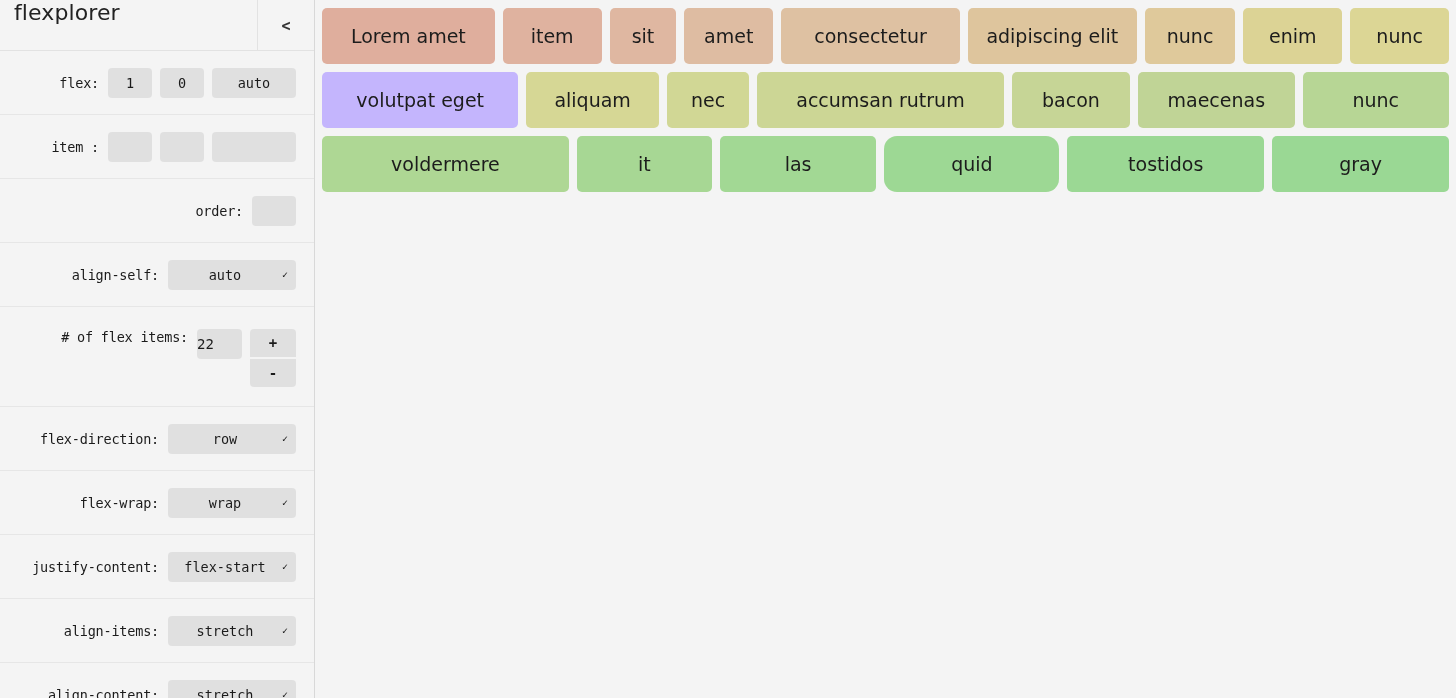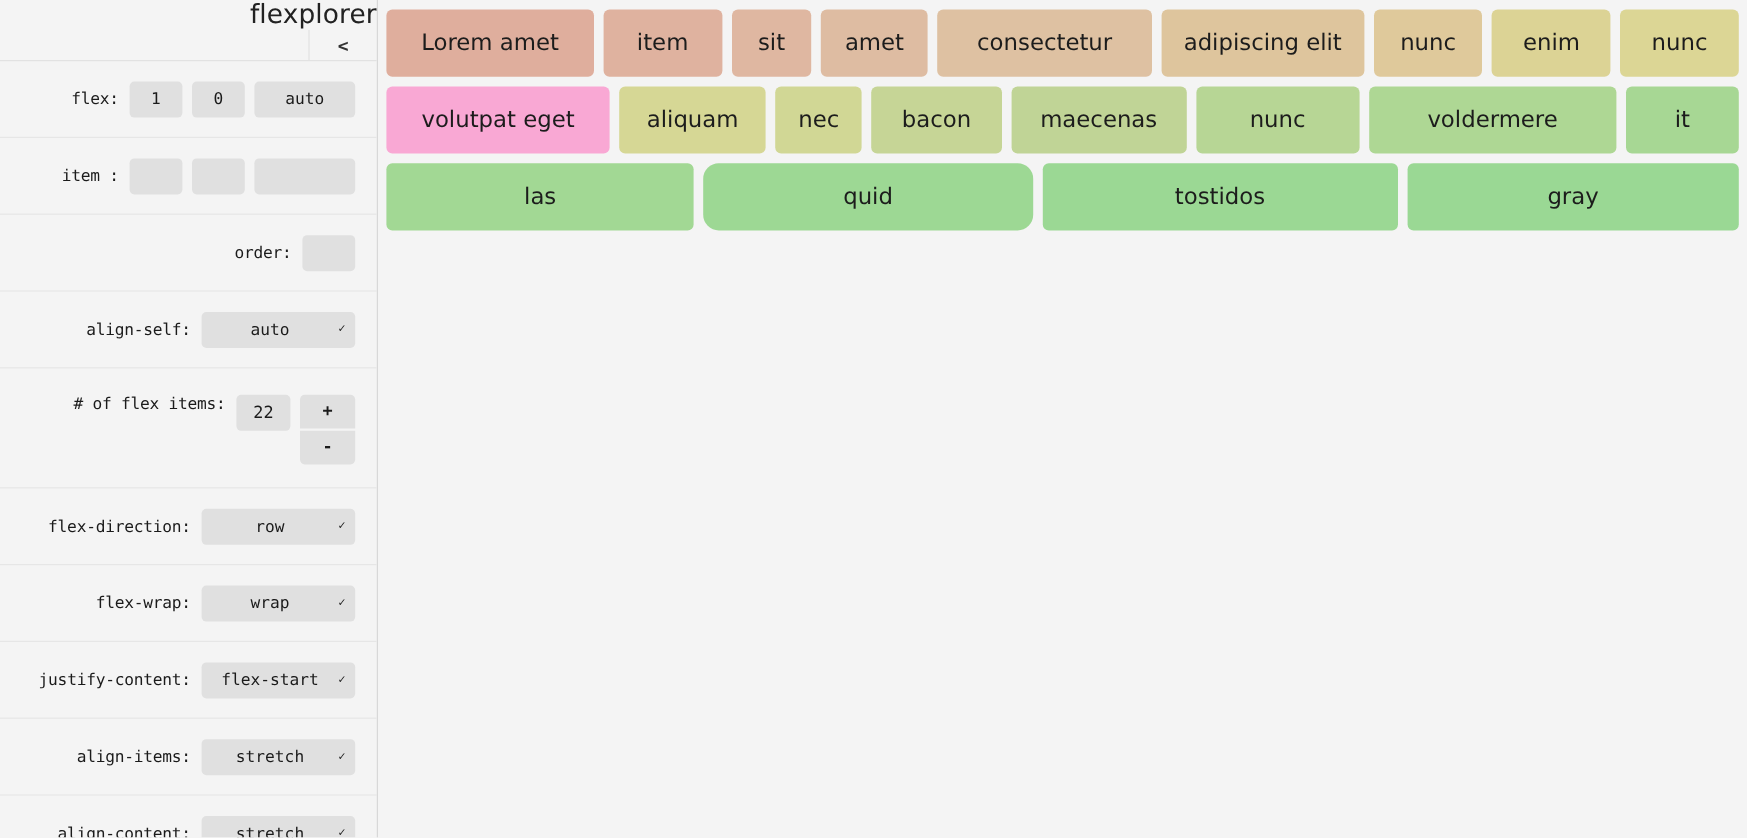--- a/index.html
+++ b/index.html
@@ -25,23 +25,22 @@
     background: #f4f4f4;
     border-right: 1px solid #d8d8d8;
     display: flex;
     flex-direction: column;
     overflow: hidden;
   }
   .sb-header {
     height: 51px;
     min-height: 51px;
     display: flex;
-    align-items: flex-end;
+    align-items: flex-start;
     border-bottom: 1px solid #e2e2e2;
-    flex-direction: column;
   }
   .sb-title {
     flex: 1;
     padding-left: 14px;
     font-size: 22px;
     color: #222;
     letter-spacing: 0.1px;
     font-family: "DejaVu Sans", sans-serif;
   }
   .sb-collapse {
@@ -127,21 +126,20 @@
   }
 
   .count-input {
     background: #e0e0e0;
     border: none;
     border-radius: 4px;
     width: 45px;
     height: 30px;
     font-family: "DejaVu Sans Mono", monospace;
     font-size: 14px;
-    text-align: center;
     color: #1b1b1b;
     outline: none;
   }
   .pm-stack { display: flex; flex-direction: column; gap: 2px; }
   .pm-btn {
     width: 46px;
     height: 28px;
     background: #e0e0e0;
     border: none;
     font-family: "DejaVu Sans Mono", monospace;
@@ -303,23 +301,24 @@
     <div class="flex-container" id="flex-container" style="flex-flow: wrap; place-content: stretch flex-start; align-items: stretch;">
         <div class="flex-item" style="background: rgb(223, 174, 157); flex-basis: 164px;">Lorem amet</div>
         <div class="flex-item" style="background: rgb(223, 178, 159); flex-basis: 90px;">item</div>
         <div class="flex-item" style="background: rgb(223, 183, 161); flex-basis: 58px;">sit</div>
         <div class="flex-item" style="background: rgb(222, 188, 162); flex-basis: 80px;">amet</div>
         <div class="flex-item" style="background: rgb(222, 193, 162); flex-basis: 170px;">consectetur</div>
         <div class="flex-item" style="background: rgb(222, 197, 157); flex-basis: 160px;">adipiscing elit</div>
         <div class="flex-item" style="background: rgb(223, 201, 155); flex-basis: 82px;">nunc</div>
         <div class="flex-item" style="background: rgb(220, 211, 149); flex-basis: 90px;">enim</div>
         <div class="flex-item" style="background: rgb(220, 214, 149); flex-basis: 90px;">nunc</div>
-        <div class="flex-item" style="background: #f9a8d4; flex-basis: 180px;">volutpat eget</div>
+        <div class="flex-item" style="background: #c4b5fd; flex-basis: 180px;">volutpat eget</div>
         <div class="flex-item" style="background: rgb(214, 215, 149); flex-basis: 116px;">aliquam</div>
         <div class="flex-item" style="background: rgb(209, 215, 149); flex-basis: 66px;">nec</div>
+        <div class="flex-item" style="background: rgb(204, 214, 149); flex-basis: 230px;">accumsan rutrum</div>
         <div class="flex-item" style="background: rgb(198, 213, 150); flex-basis: 102px;">bacon</div>
         <div class="flex-item" style="background: rgb(192, 212, 150); flex-basis: 140px;">maecenas</div>
         <div class="flex-item" style="background: rgb(183, 214, 149); flex-basis: 130px;">nunc</div>
         <div class="flex-item" style="background: rgb(174, 215, 148); flex-basis: 200px;">voldermere</div>
         <div class="flex-item" style="background: rgb(167, 215, 148); flex-basis: 88px;">it</div>
         <div class="flex-item" style="background: rgb(162, 216, 148); flex-basis: 110px;">las</div>
         <div class="flex-item" style="background: rgb(157, 216, 148); flex-basis: 128px; border-radius: 13px;">quid</div>
         <div class="flex-item" style="background: rgb(155, 216, 148); flex-basis: 150px;">tostidos</div>
         <div class="flex-item" style="background: rgb(154, 216, 148); flex-basis: 130px;">gray</div>
       </div>

